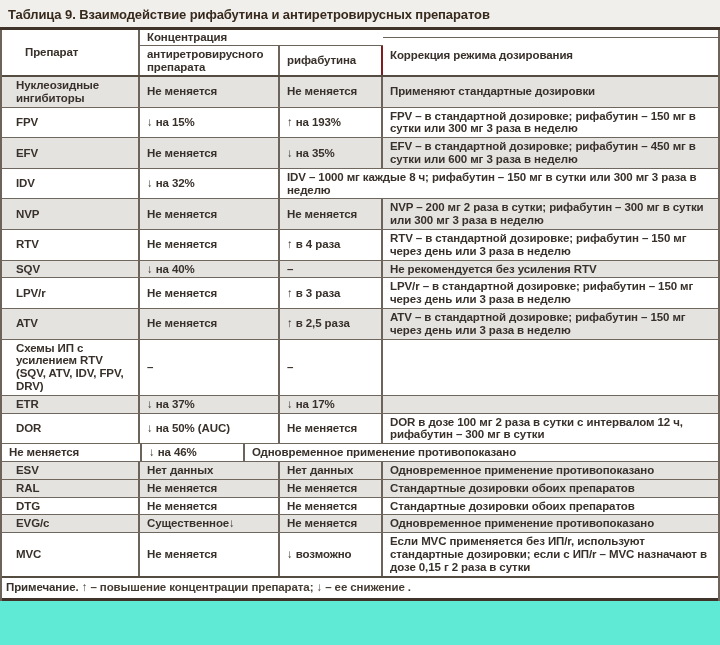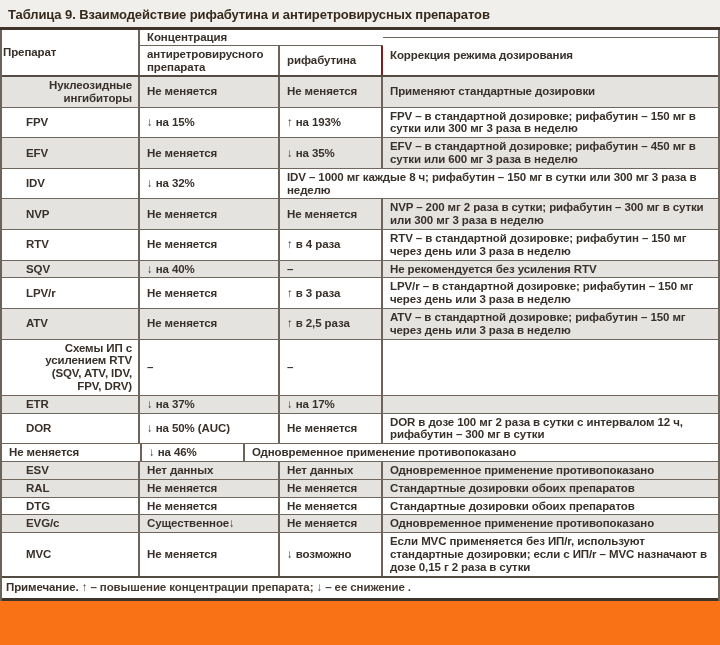--- a/index.html
+++ b/index.html
@@ -1,54 +1,54 @@
 <!DOCTYPE html>
 <html><head>
 <meta charset="utf-8">
 <style>
   * { margin:0; padding:0; box-sizing:border-box; }
   html,body { background:#ffffff; }
   .page {
     width:720px; height:645px; overflow:hidden;
     font-family:"Liberation Sans","DejaVu Sans",sans-serif;
-    color:#38302a; background:#f97316;
+    color:#38302a; background:#5eead4;
     letter-spacing:-0.1px;
   }
   .title-bar {
     height:30px; background:#f1efec;
     border-bottom:3px solid #3f332a;
     padding:7px 8px 0 8px;
     font-size:13px; font-weight:700; color:#372a1d;
   }
   .tbl { border-left:2px solid #6c645a; border-right:2px solid #6c645a; }
   
   .thead {
     display:grid;
     grid-template-columns:138px 140px 103px 1fr;
     grid-template-rows:16px 29px;
     background:#ffffff;
     border-bottom:2px solid #544b41;
   }
   .hcell { font-size:11.5px; font-weight:700; line-height:12.5px; padding:2px 6px; display:flex; align-items:center; }
-  .h-drug   { grid-column:1; grid-row:1/3; border-right:2px solid #6c645a; padding-left:1px; }
+  .h-drug   { grid-column:1; grid-row:1/3; border-right:2px solid #6c645a; padding-left:23px; }
   .h-conc   { grid-column:2/4; grid-row:1; border-bottom:1.5px solid #6c645a; padding-left:7px; }
   .h-arv    { grid-column:2; grid-row:2; border-right:2px solid #6c645a; padding-left:7px; }
   .h-rif    { grid-column:3; grid-row:2; border-right:2px solid #7f1d1d; padding-left:7px; }
   .h-corr   { grid-column:4; grid-row:1/3; display:flex; flex-direction:column; align-items:stretch; padding:0; }
   .h-corr-gap { height:8px; border-bottom:1.5px solid #6c645a; }
   .h-corr-text { flex:1; display:flex; align-items:center; padding:2px 6px 6px 7px; font-size:11.5px; font-weight:700; }
   
   .row { display:flex; border-top:1.5px solid #6f675d; background:#ffffff; }
   .row:first-child { border-top:none; }
   .row.shaded { background:#e4e3e0; }
   .cell {
     font-size:11.5px; font-weight:700; line-height:12.8px;
     padding:2px 6px; display:flex; align-items:center;
   }
-  .c-drug { width:138px; border-right:2px solid #6c645a; padding-left:24px;text-align:right; }
+  .c-drug { width:138px; border-right:2px solid #6c645a; padding-left:14px; }
   .c-arv  { width:140px; border-right:2px solid #6c645a; padding-left:7px; }
   .c-rif  { width:103px; border-right:2px solid #6c645a; padding-left:7px; }
   .c-corr { flex:1; padding-left:7px; white-space:pre-line; }
   
   .note-row {
     border-top:2px solid #544b41;
     border-bottom:3px solid #3f332a;
     padding:3px 8px 4px 4px;
     font-size:11.5px; line-height:13px; background:#ffffff;
   }

